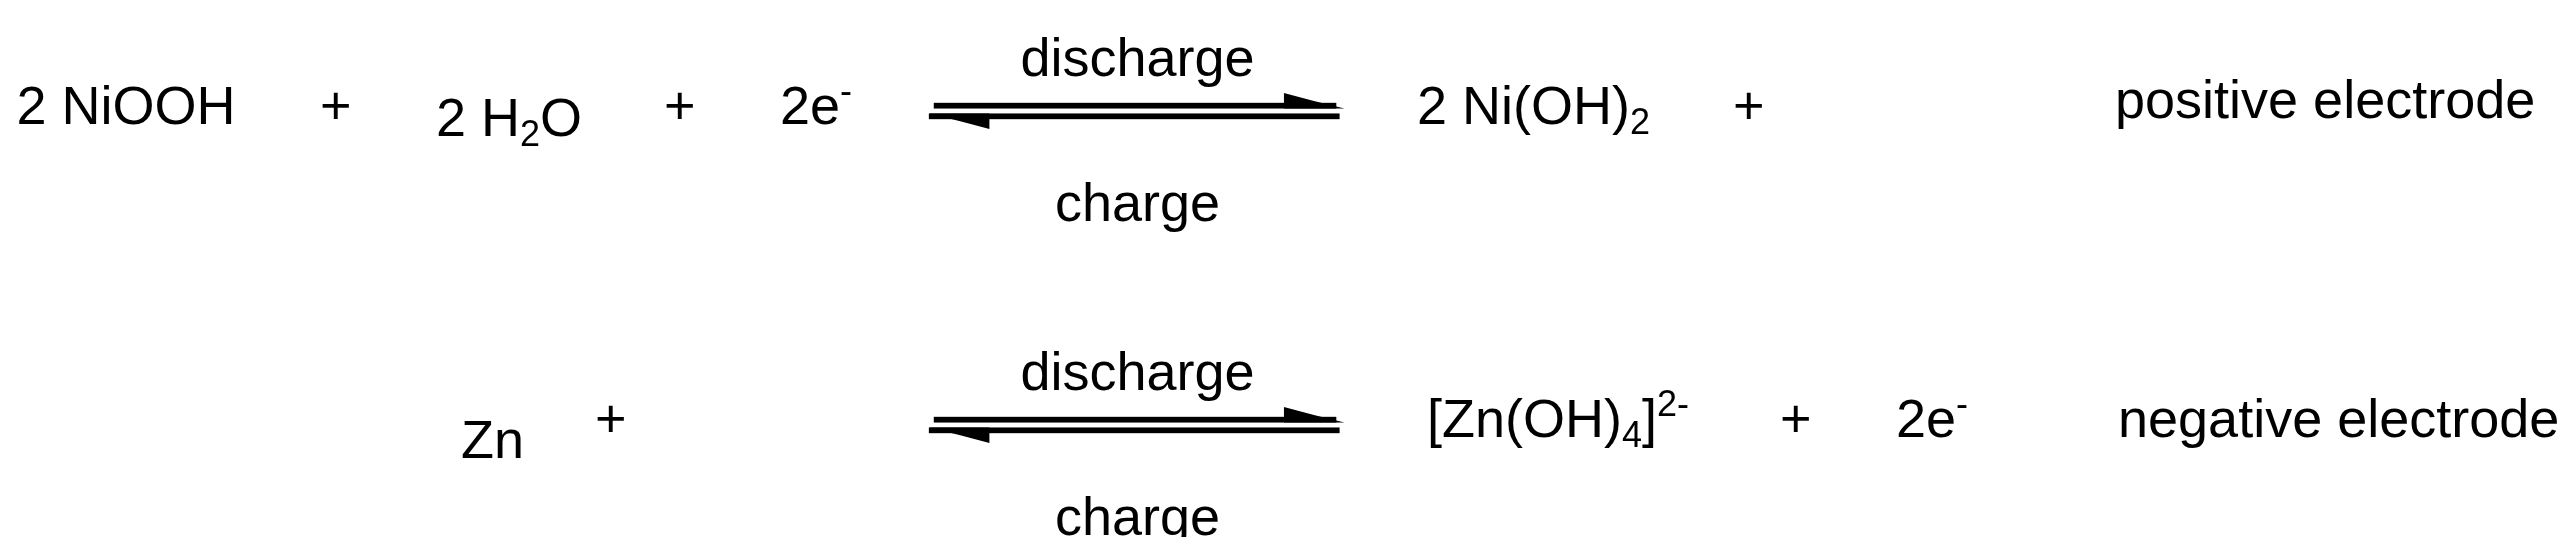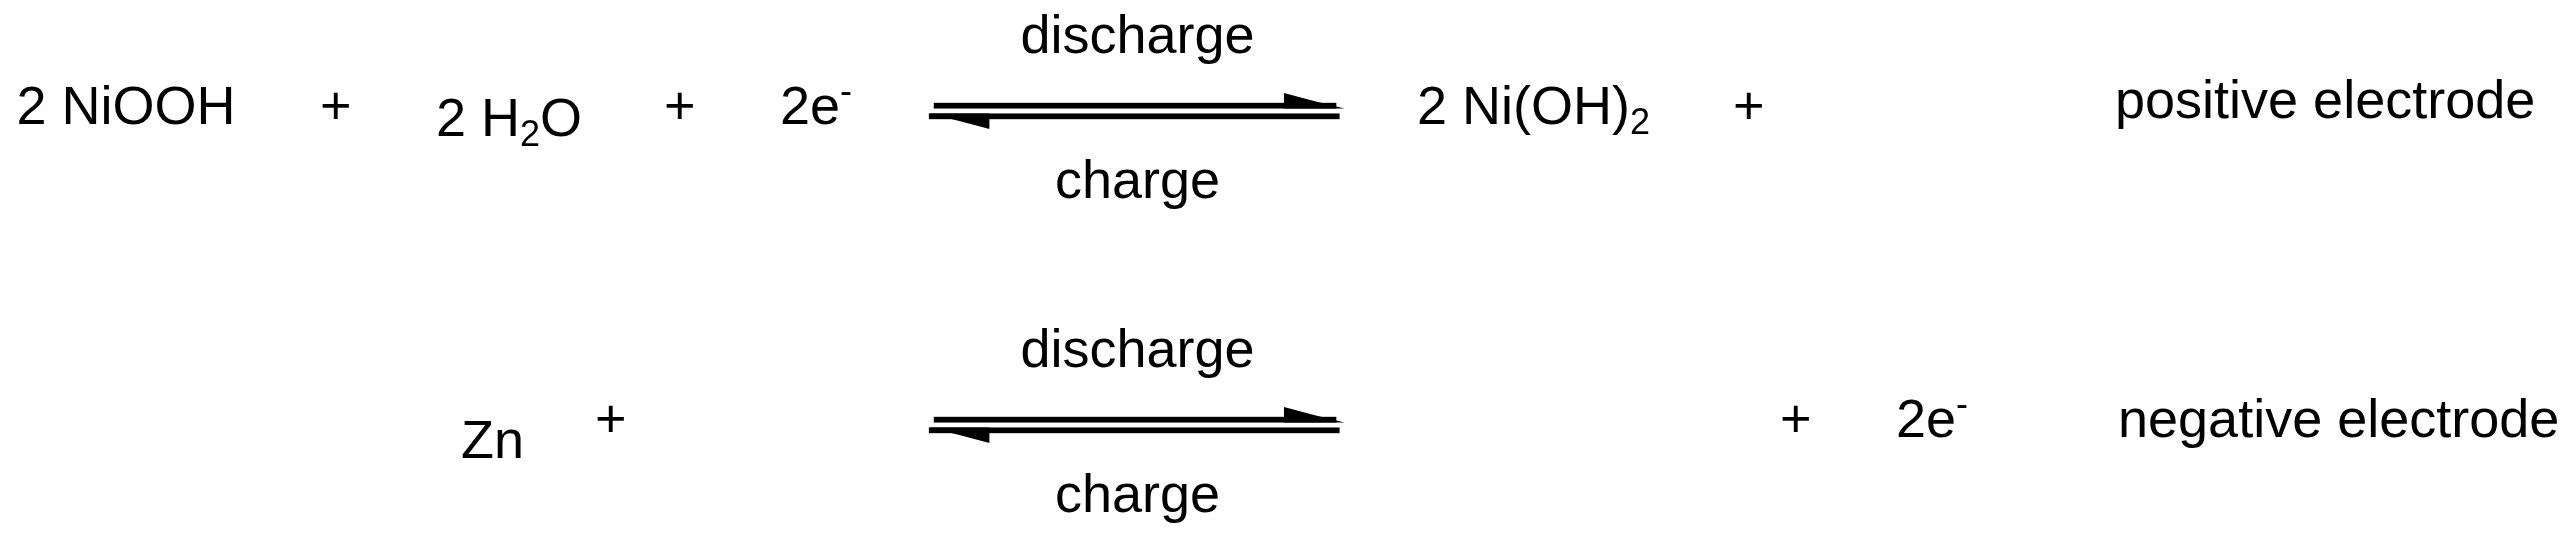--- a/index.html
+++ b/index.html
@@ -38,20 +38,21 @@
     top: -21.4px;
     vertical-align: baseline;
   }
   .dirlabel {
     position: absolute;
     width: 419px;
     font-size: 54px;
     line-height: 1;
     text-align: center;
     white-space: pre;
+    margin-top: 23px;
   }
   .eqarrow {
     position: absolute;
     width: 419px;
     height: 36px;
   }
   .eqarrow .ink { fill: #000000; stroke: none; }
 </style>
 </head>
 <body>
@@ -95,20 +96,21 @@
 
   <svg class="eqarrow" style="left:928px; top:407px" viewBox="0 0 510 44">
     <rect class="ink" x="6" y="12" width="492" height="7"></rect>
     <path class="ink" d="M 434 0 Q 470 10 508 19 L 434 19 Z"></path>
     <rect class="ink" x="0" y="25" width="502" height="7"></rect>
     <path class="ink" d="M 74 44 Q 38 34 0 25 L 74 25 Z"></path>
   </svg>
 
   <div class="dirlabel" style="left:928px; top:466px">charge</div>
 
+  <span class="t" style="left:1427px; top:391px"><span>[Zn(OH)</span><sub>4</sub><span>]</span><sup>2-</sup></span>
 
   <span class="t" style="left:1780px; top:391px">+</span>
 
   <span class="t" style="left:1896px; top:391px"><span>2e</span><sup>-</sup></span>
 
   <span class="t" style="left:2118px; top:391px">negative electrode</span>
 
 </div>
 
 

